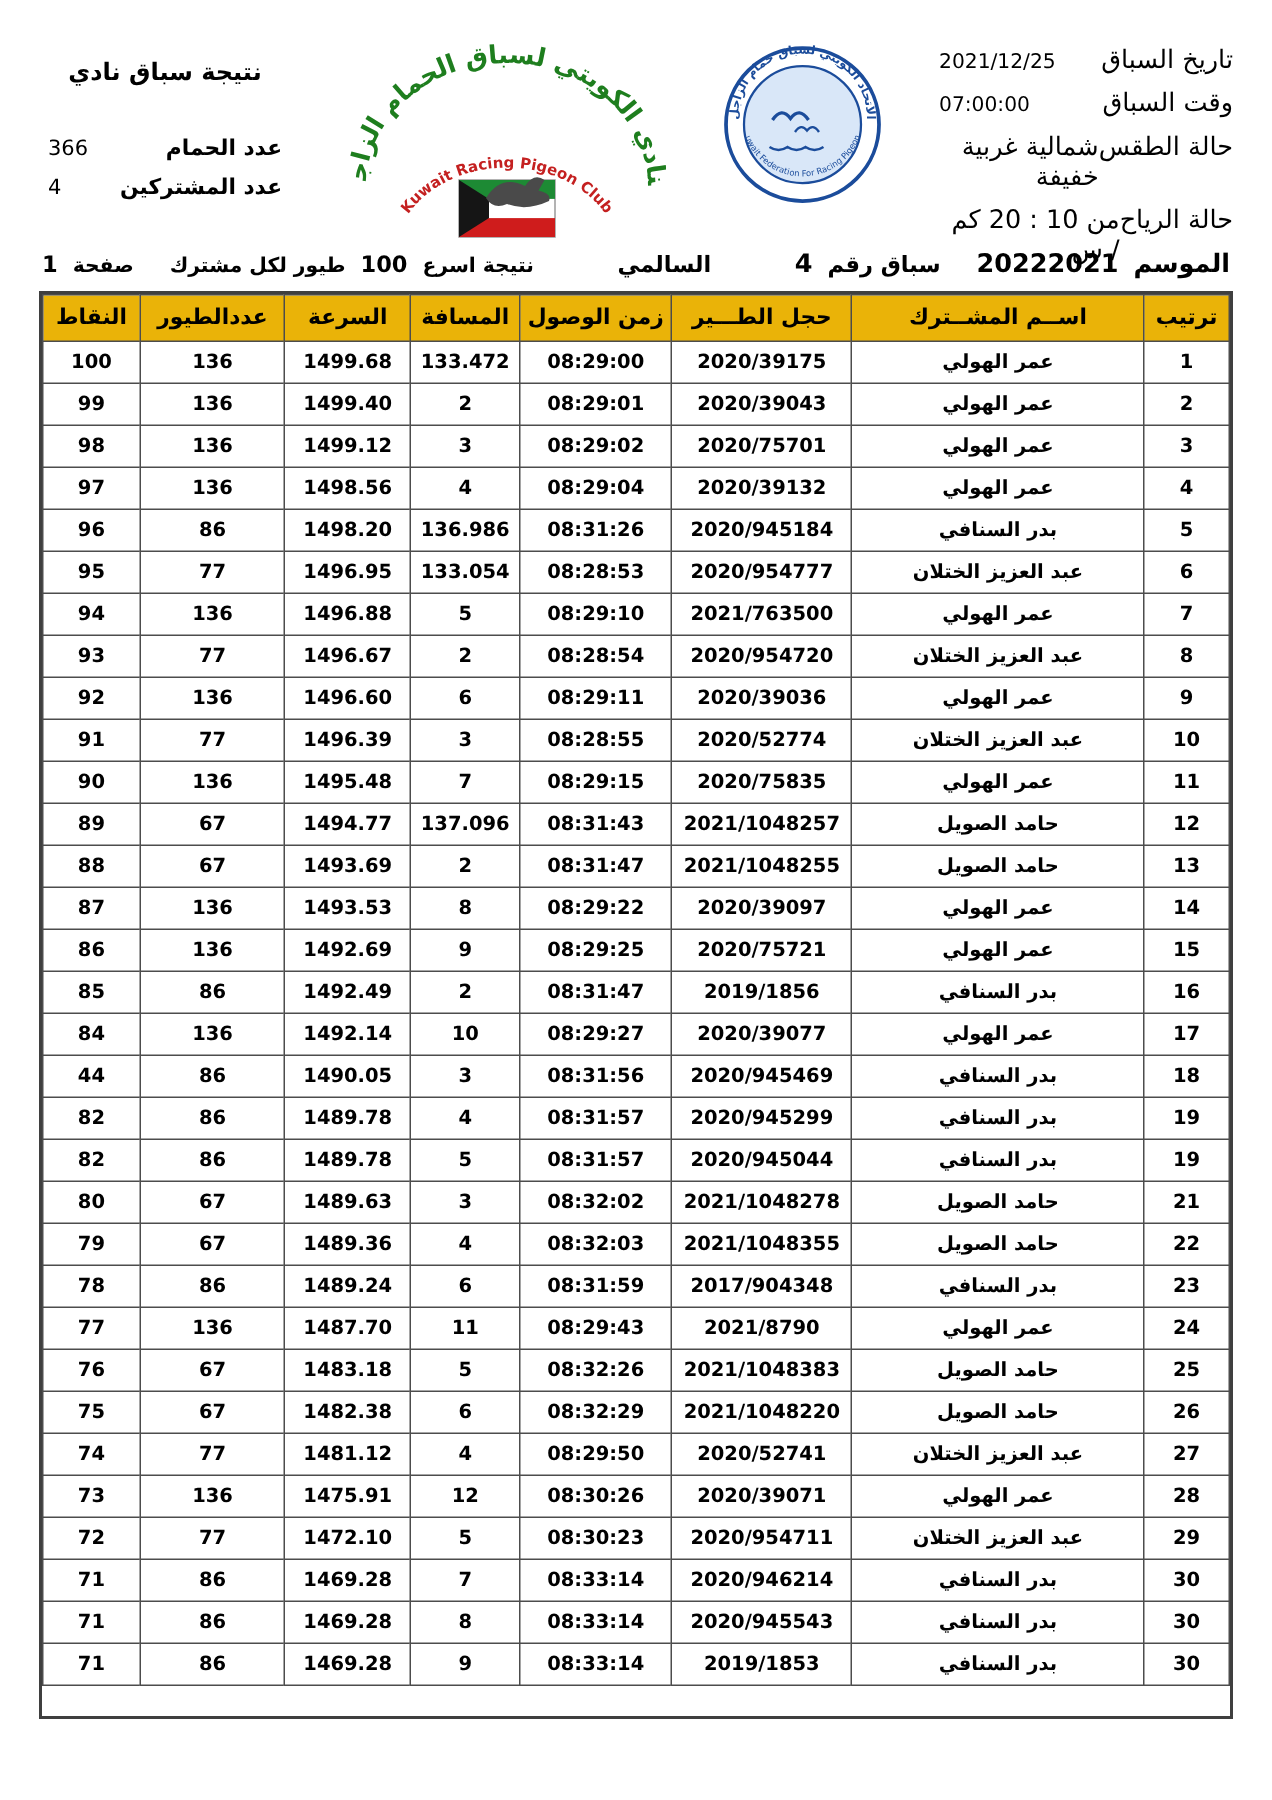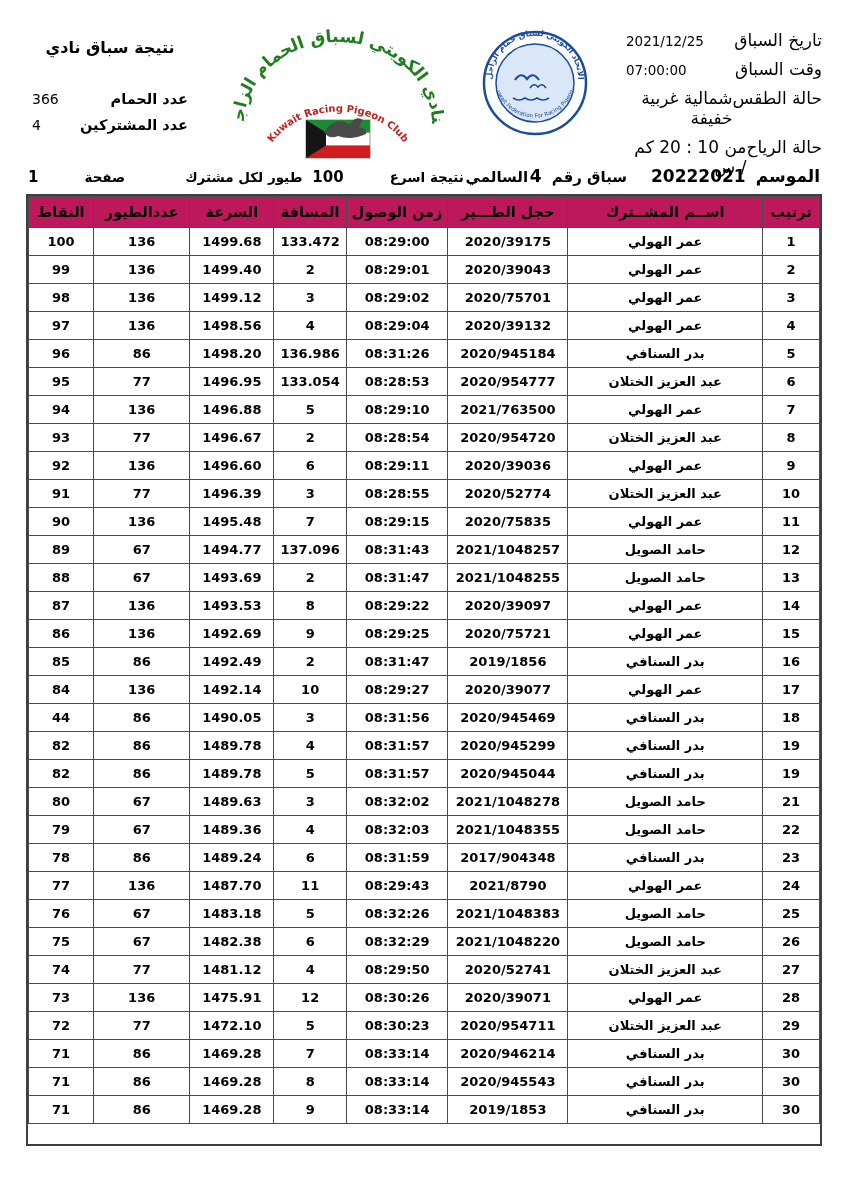--- a/index.html
+++ b/index.html
@@ -29,29 +29,29 @@
   .left-info .line { display: flex; justify-content: space-between; align-items: baseline; margin-bottom: 10px; padding: 0 6px; }
   .left-info .lbl { font-weight: bold; font-size: 14.5px; }
   .left-info .val { font-size: 14px; font-weight: normal; }
 
   
   .club-name { text-align: center; font-weight: bold; font-size: 17px; margin: 2px 0 6px 0; }
   .subtitle { display: flex; justify-content: space-between; align-items: baseline; margin: 0 2px 8px 2px; }
   .subtitle .seg { display: inline-flex; gap: 10px; align-items: baseline; font-weight: bold; }
   .subtitle .big { font-size: 17px; }
   .subtitle .mid { font-size: 15px; }
-  .subtitle .sm  { font-size: 13.5px; margin-left: 36px; }
+  .subtitle .sm  { font-size: 13.5px; }
   .subtitle .gap { margin-right: 14px; }
 
   
   .table-wrap { border: 2px solid #3f3f3f; height: 952px; }
   table { width: 100%; border-collapse: collapse; table-layout: fixed; }
   th, td { border: 1px solid #4c4c4c; text-align: center; vertical-align: middle; }
   th {
-    background: #be185d; font-weight: bold; font-size: 14.5px;
+    background: #eab308; font-weight: bold; font-size: 14.5px;
     padding: 6px 2px; height: 31px;
   }
   td { font-weight: bold; font-size: 13px; padding: 5px 2px; height: 28px; white-space: nowrap; }
   td.c2, td.c3, td.c4, td.c5, td.c6, td.c7 { direction: ltr; }
   col.w-rank  { width: 7.2%; }
   col.w-name  { width: 24.6%; }
   col.w-ring  { width: 15.2%; }
   col.w-time  { width: 12.8%; }
   col.w-dist  { width: 9.2%; }
   col.w-speed { width: 10.6%; }

